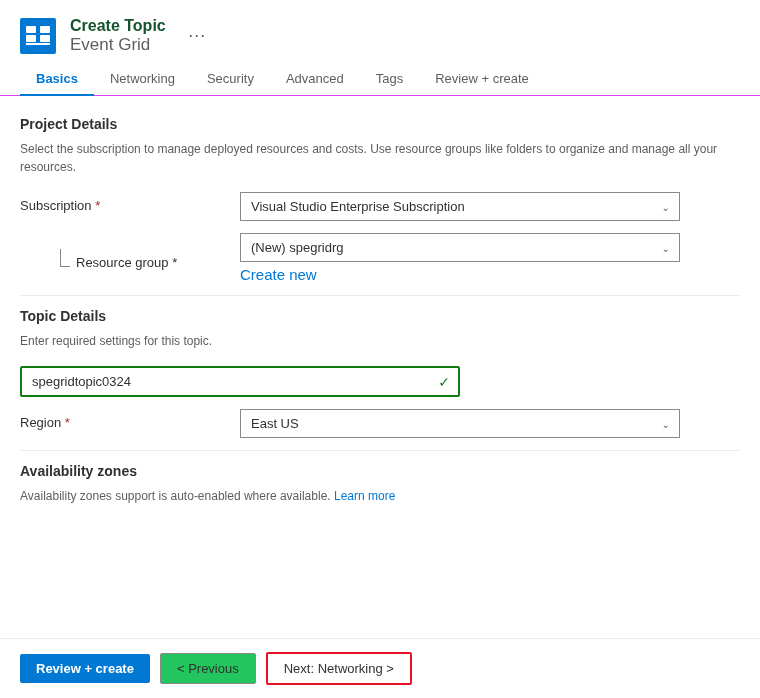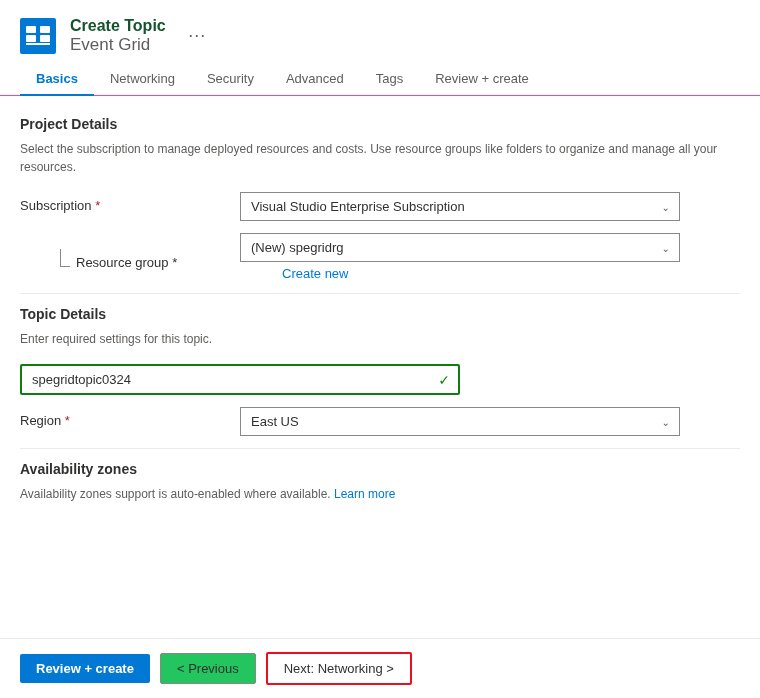--- a/index.html
+++ b/index.html
@@ -119,26 +119,25 @@
     .input-check {
       position: absolute;
       right: 10px;
       top: 50%;
       transform: translateY(-50%);
       color: #107c10;
       font-size: 14px;
     }
     .create-new-link {
       color: #0078d4;
-      font-size: 13px;
+      font-size: 15px;
       cursor: pointer;
       text-decoration: none;
       display: inline-block;
       margin-top: 4px;
-      margin-left: 42px;
     }
     .resource-group-row {
       display: flex;
       align-items: flex-start;
       margin-bottom: 4px;
     }
     .resource-indent {
       display: flex;
       align-items: flex-start;
       padding-left: 20px;

